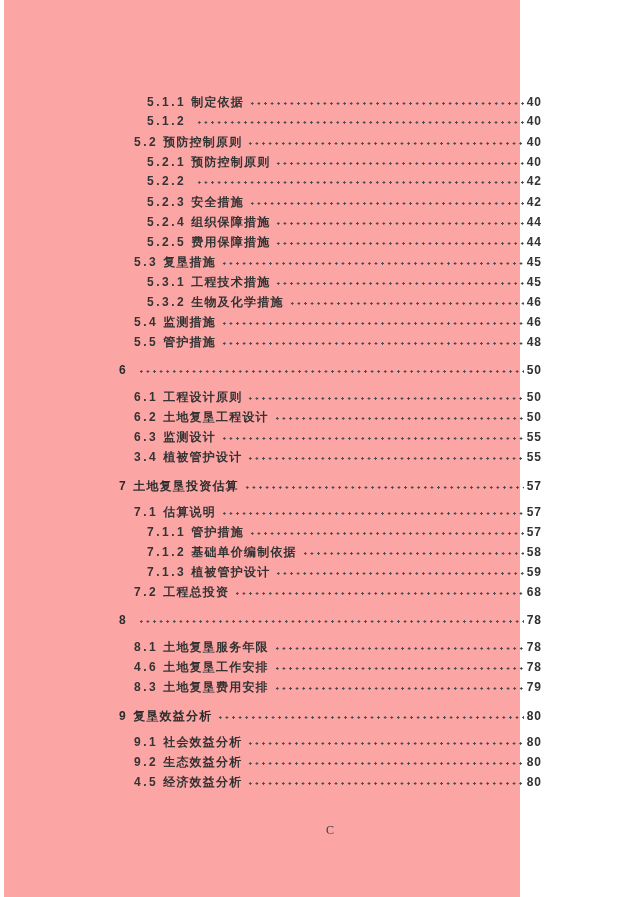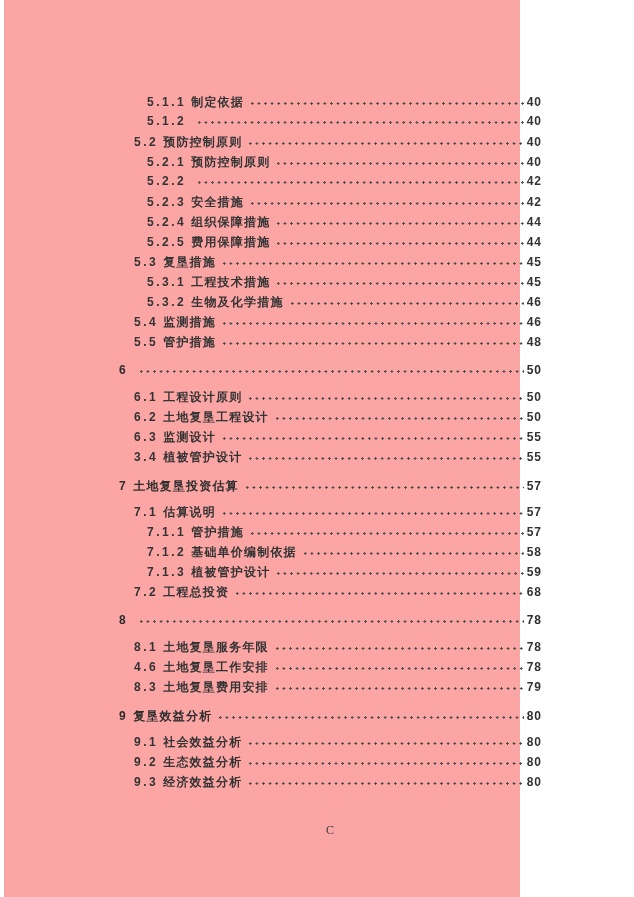--- a/index.html
+++ b/index.html
@@ -265,21 +265,21 @@
       <span class="leader"></span>
       <span class="pagenum">80</span>
     </div>
       <div class="row lvl2">
       <span class="num">9.2</span>
       <span class="ttl">生态效益分析</span>
       <span class="leader"></span>
       <span class="pagenum">80</span>
     </div>
       <div class="row lvl2">
-      <span class="num">9.3</span>
+      <span class="num">4.5</span>
       <span class="ttl">经济效益分析</span>
       <span class="leader"></span>
       <span class="pagenum">80</span>
     </div>
     </div>
 
   <div class="footer">
     <span>C</span>
   </div>
 

